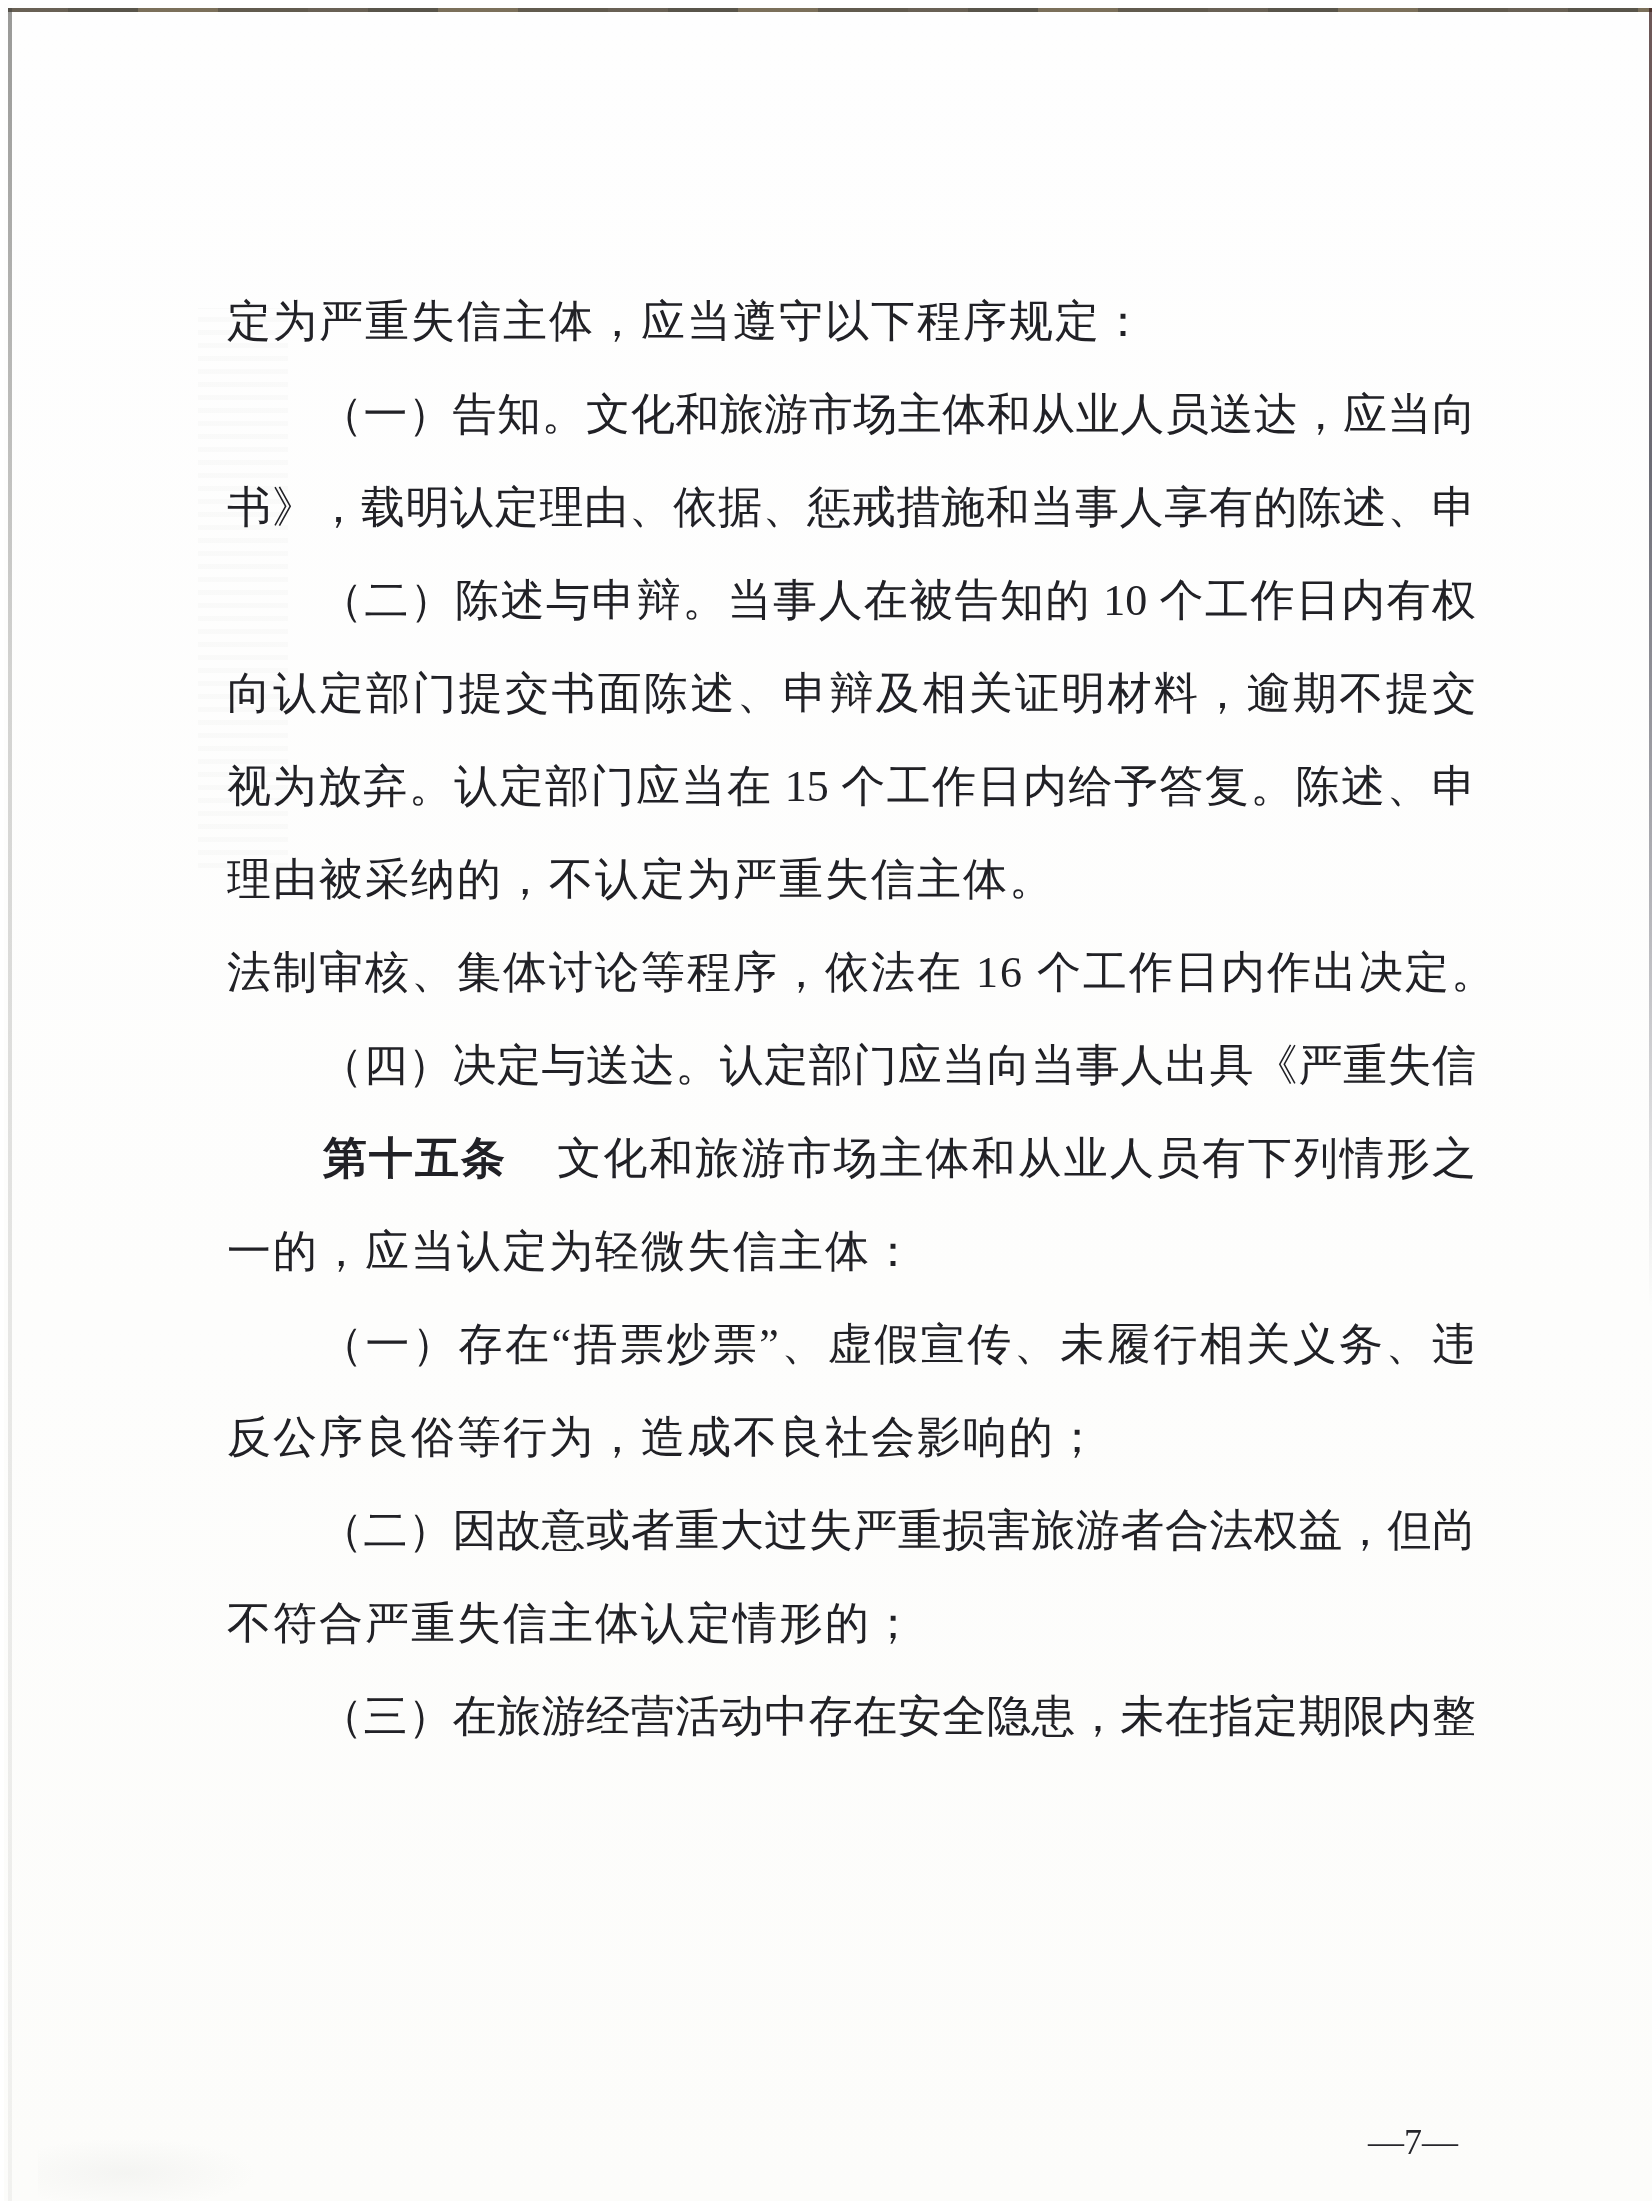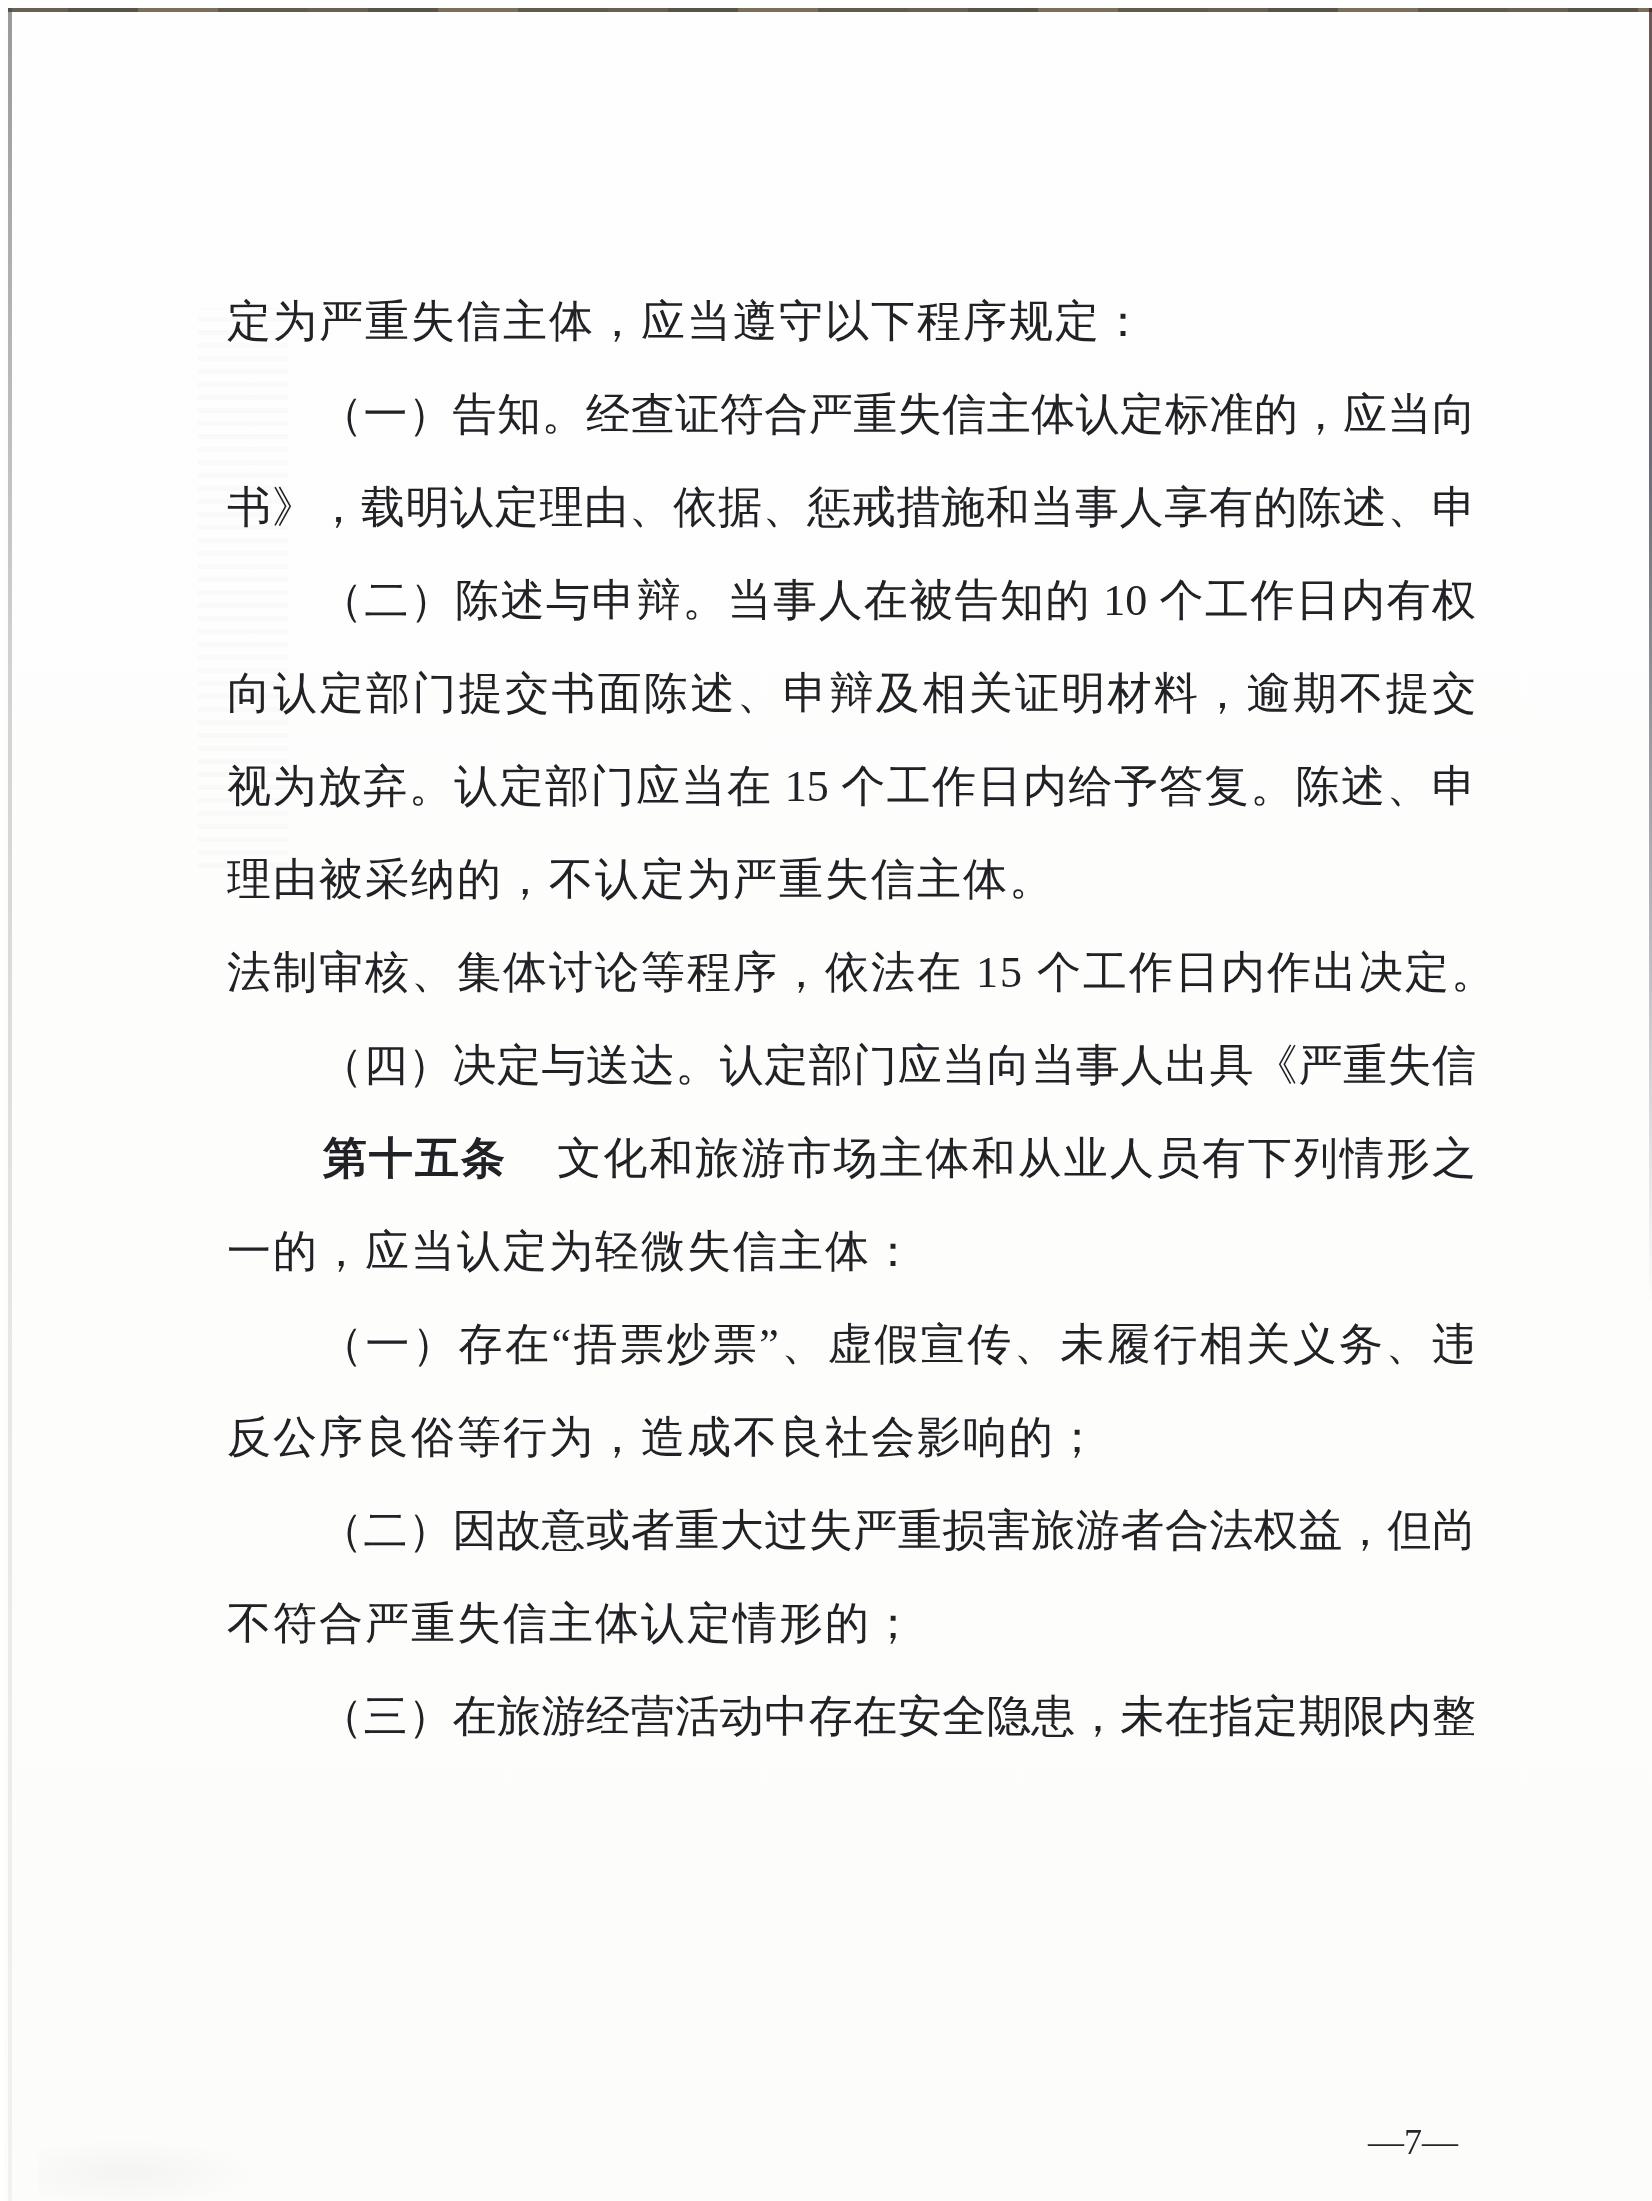--- a/index.html
+++ b/index.html
@@ -78,27 +78,27 @@
 
 <div class="page">
   <div class="edge-top"></div>
   <div class="edge-left"></div>
   <div class="edge-right"></div>
   <div class="scan-noise"></div>
   <div class="scan-noise-2"></div>
 
   <div class="content">
       <div class="line">定为严重失信主体，应当遵守以下程序规定：</div>
-      <div class="line indent just">（一）告知。经查证符合严重失信主体认定标准的，应当向</div>
+      <div class="line indent just">（一）告知。文化和旅游市场主体和从业人员送达，应当向</div>
       <div class="line just">书》，载明认定理由、依据、惩戒措施和当事人享有的陈述、申</div>
       <div class="line indent just">（二）陈述与申辩。当事人在被告知的 10 个工作日内有权</div>
       <div class="line just">向认定部门提交书面陈述、申辩及相关证明材料，逾期不提交的，</div>
       <div class="line just">视为放弃。认定部门应当在 15 个工作日内给予答复。陈述、申辩</div>
       <div class="line">理由被采纳的，不认定为严重失信主体。</div>
-      <div class="line">法制审核、集体讨论等程序，依法在 15 个工作日内作出决定。</div>
+      <div class="line">法制审核、集体讨论等程序，依法在 16 个工作日内作出决定。</div>
       <div class="line indent just">（四）决定与送达。认定部门应当向当事人出具《严重失信</div>
       <div class="line indent just"><span class="bold-term">第十五条</span>　文化和旅游市场主体和从业人员有下列情形之</div>
       <div class="line">一的，应当认定为轻微失信主体：</div>
       <div class="line indent just">（一）存在“捂票炒票”、虚假宣传、未履行相关义务、违</div>
       <div class="line">反公序良俗等行为，造成不良社会影响的；</div>
       <div class="line indent just">（二）因故意或者重大过失严重损害旅游者合法权益，但尚</div>
       <div class="line">不符合严重失信主体认定情形的；</div>
       <div class="line indent just">（三）在旅游经营活动中存在安全隐患，未在指定期限内整</div>
     </div>
 

